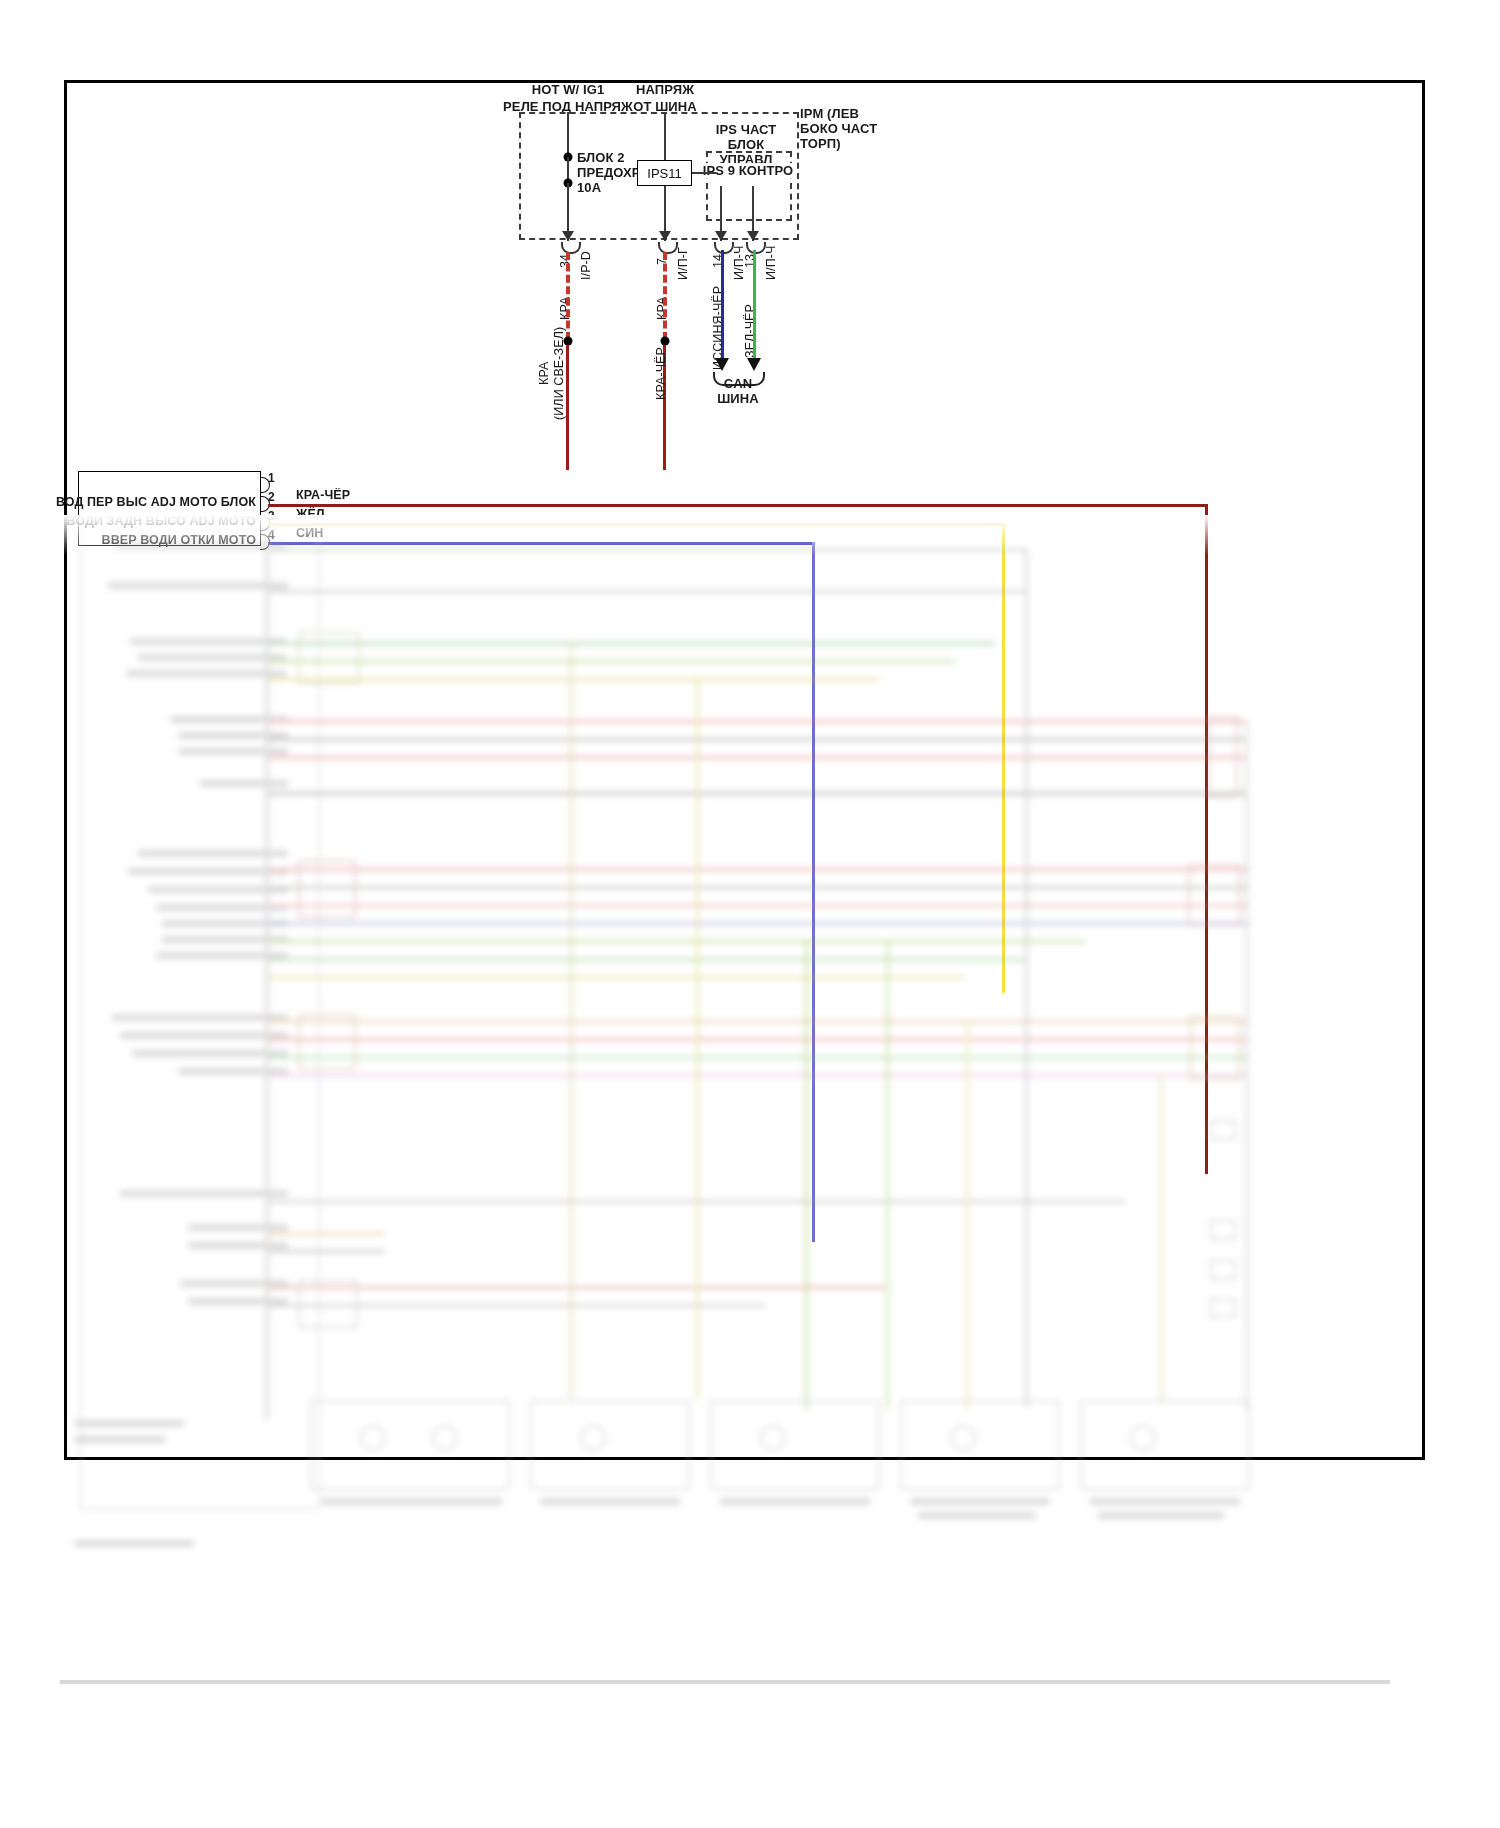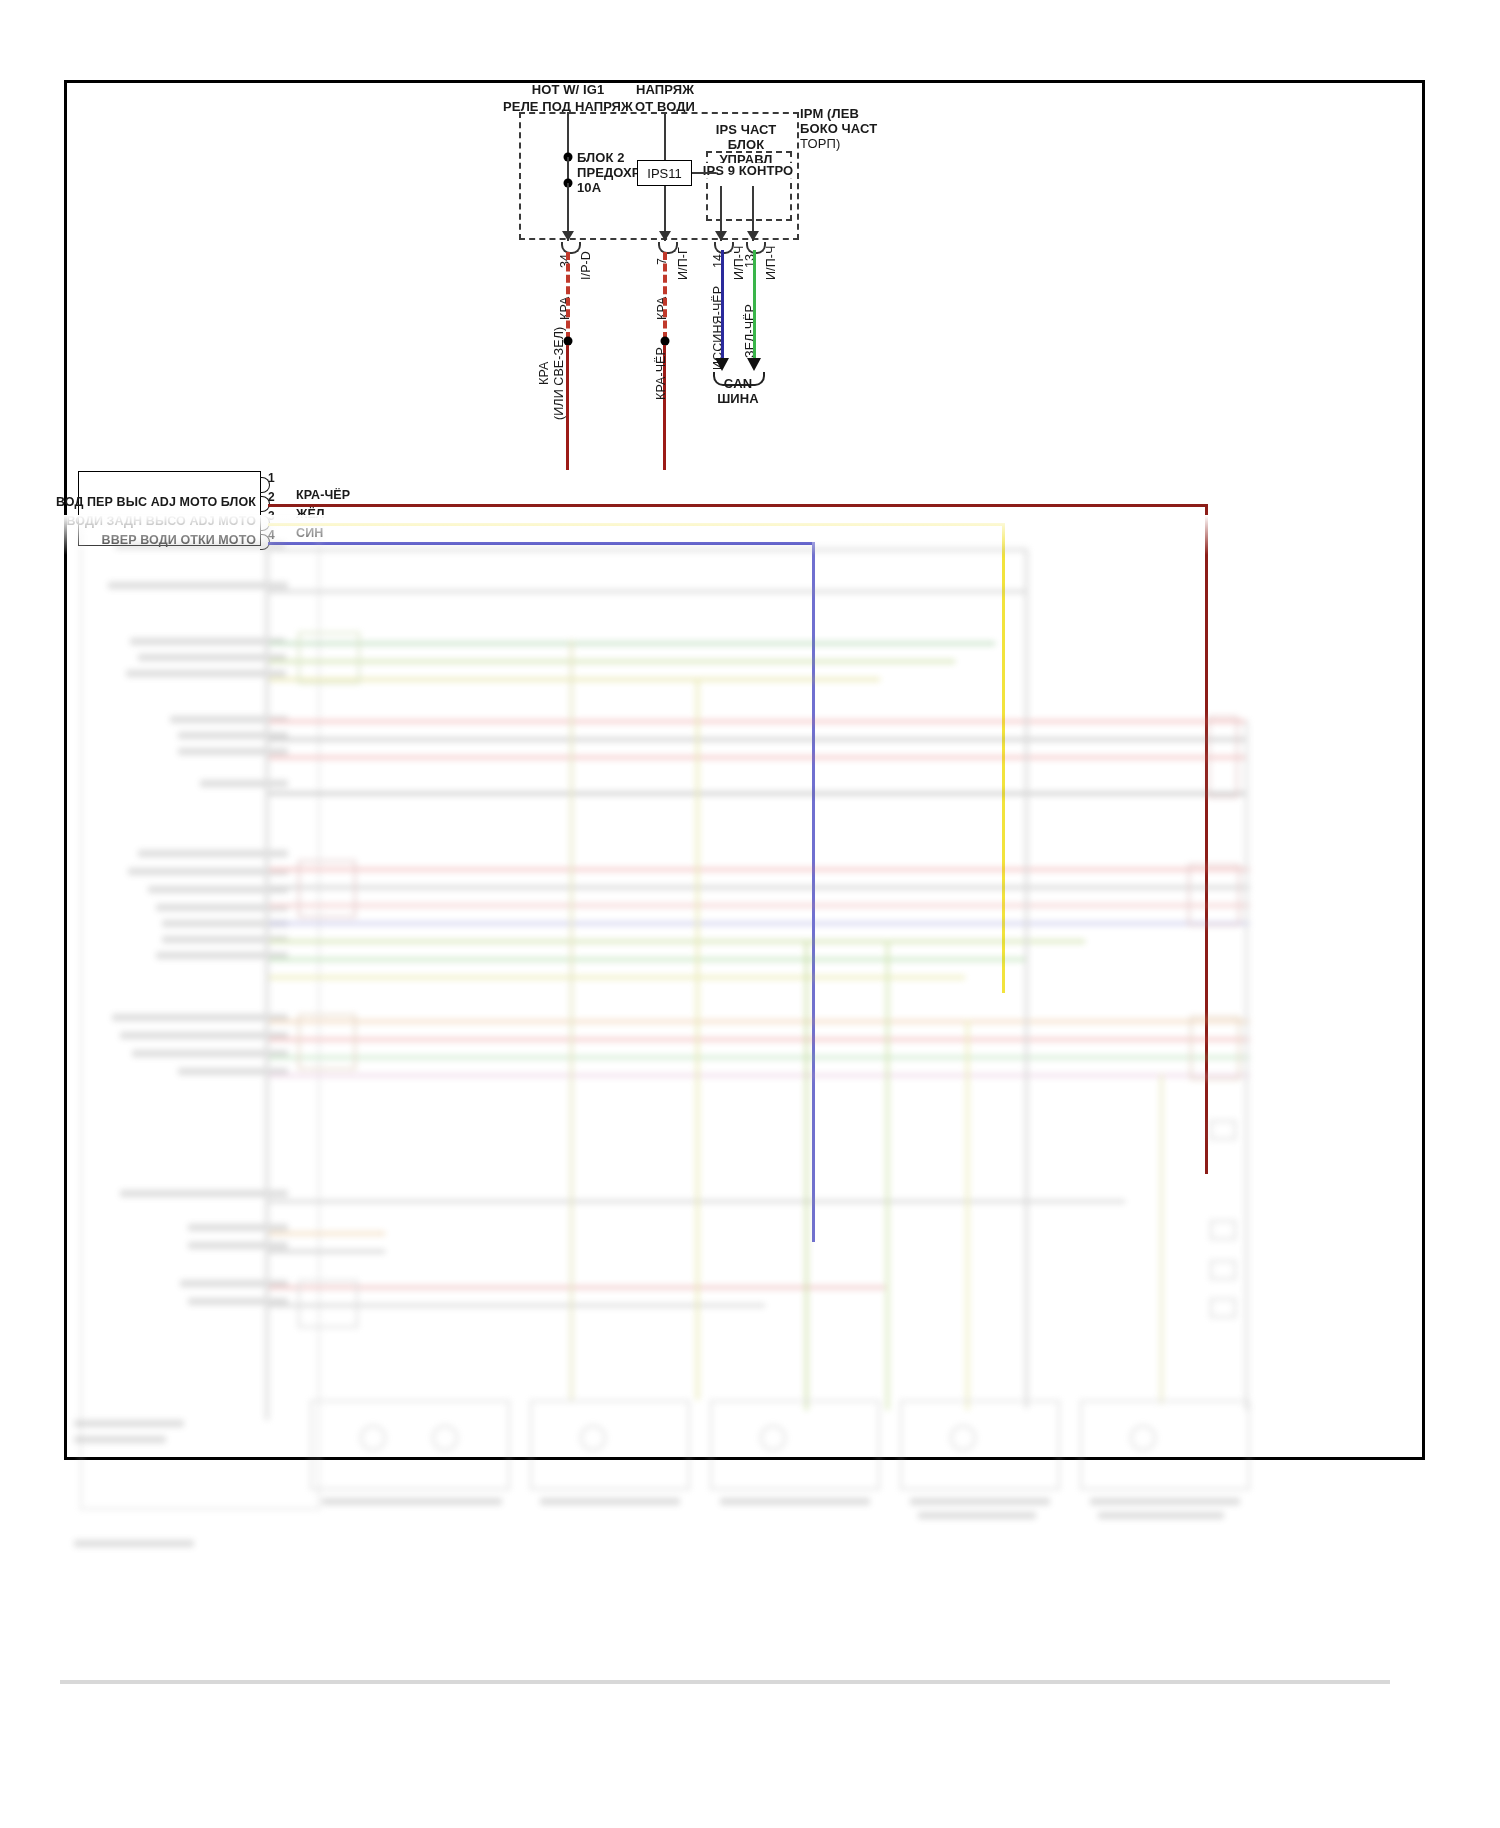--- a/index.html
+++ b/index.html
@@ -96,26 +96,26 @@
 <body>
 
 <div id="stage">
 
   <div id="frame"></div>
 
   <div class="lbl c" style="left:568px;top:82px;font-weight:bold;">HOT W/ IG1</div>
   <div class="lbl c" style="left:568px;top:99px;font-weight:bold;">РЕЛЕ ПОД НАПРЯЖ</div>
 
   <div class="lbl c" style="left:665px;top:82px;font-weight:bold;">НАПРЯЖ</div>
-  <div class="lbl c" style="left:665px;top:99px;font-weight:bold;">ОТ ВОДИ</div>
+  <div class="lbl c" style="left:665px;top:99px;font-weight:bold;">ОТ ШИНА</div>
 
   <div class="dashbox" style="left:519px;top:112px;width:280px;height:128px;"></div>
   <div class="lbl" style="left:800px;top:106px;font-weight:bold;">IPM (ЛЕВ</div>
   <div class="lbl" style="left:800px;top:121px;font-weight:bold;">БОКО ЧАСТ</div>
-  <div class="lbl" style="left:800px;top:136px;font-weight:normal;">ТОРП)</div>
+  <div class="lbl" style="left:800px;top:136px;font-weight:bold;">ТОРП)</div>
 
   <div class="dashbox" style="left:706px;top:151px;width:86px;height:70px;"></div>
   <div class="lbl c" style="left:746px;top:122px;font-weight:bold;">IPS ЧАСТ</div>
   <div class="lbl c" style="left:746px;top:137px;font-weight:bold;">БЛОК</div>
   <div class="lbl c" style="left:746px;top:152px;font-weight:bold;">УПРАВЛ</div>
   <div class="lbl c" style="left:748px;top:163px;font-weight:bold;background:#fff;padding:0 1px;">IPS 9 КОНТРО</div>
 
   <div class="wire v" style="left:567px;top:112px;height:45px;background:#3a3a3a;"></div>
 
   <div class="dot" style="left:568px;top:157px;"></div>

